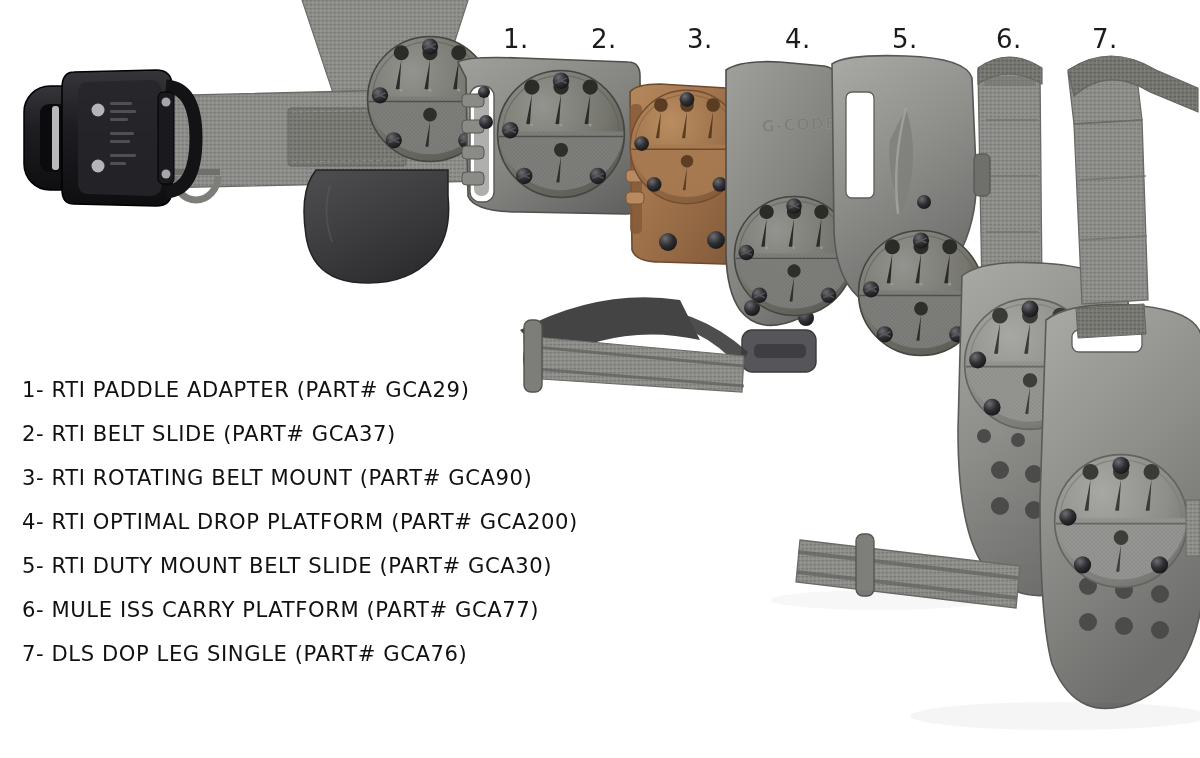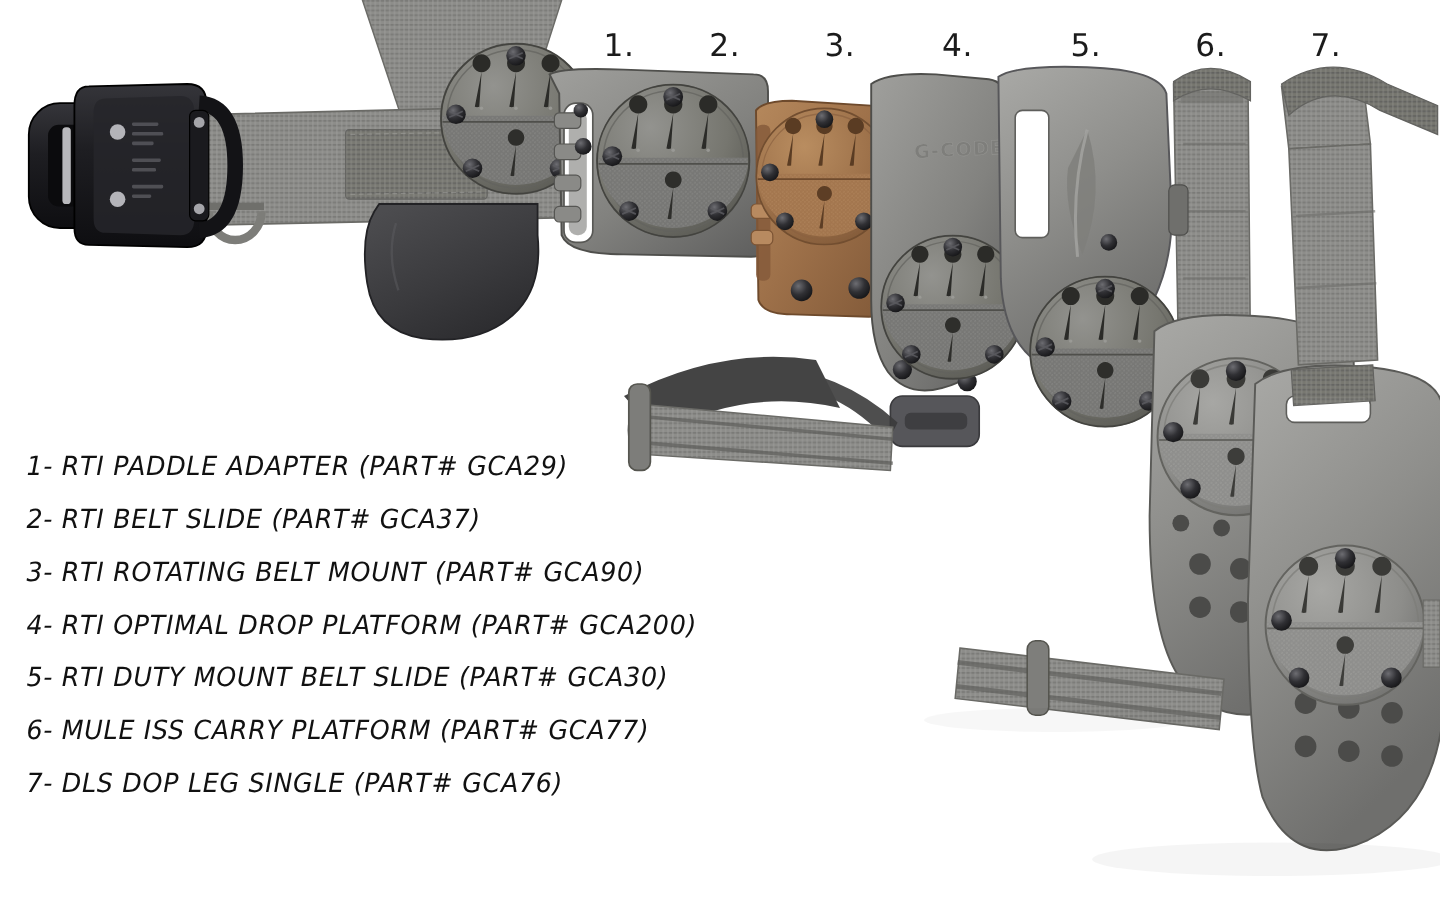--- a/index.html
+++ b/index.html
@@ -29,21 +29,20 @@
     line-height: 1;
     white-space: nowrap;
   }
 
   
   #legend {
     position: absolute;
     left: 22px;
     top: 368px;
     width: 600px;
-    font-style: italic;
   }
   .legend-row {
     font-family: "DejaVu Sans", sans-serif;
     font-size: 22px;
     font-weight: 400;
     color: #111111;
     letter-spacing: 0.6px;
     white-space: nowrap;
     height: 44px;
     line-height: 44px;

